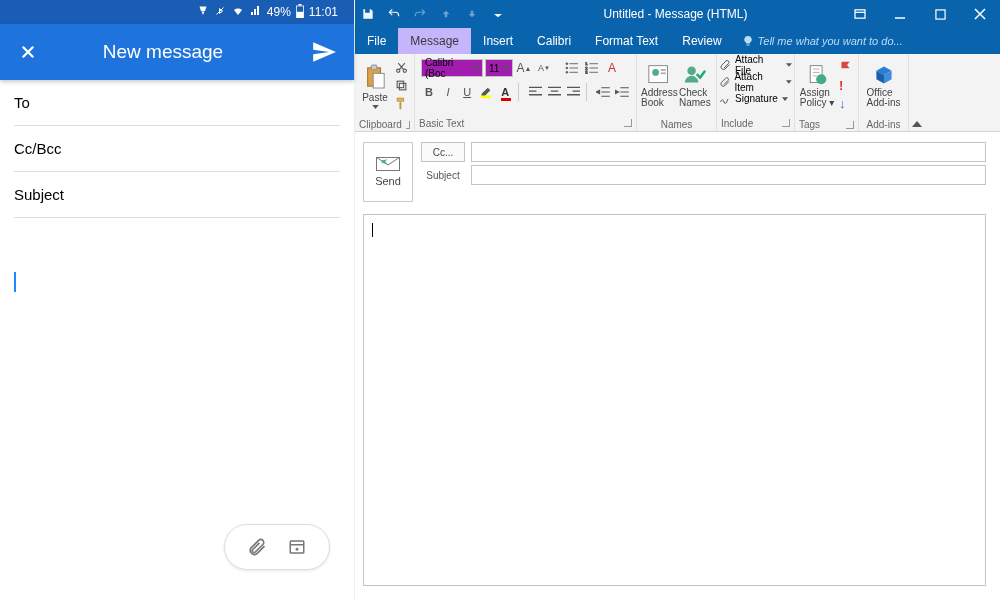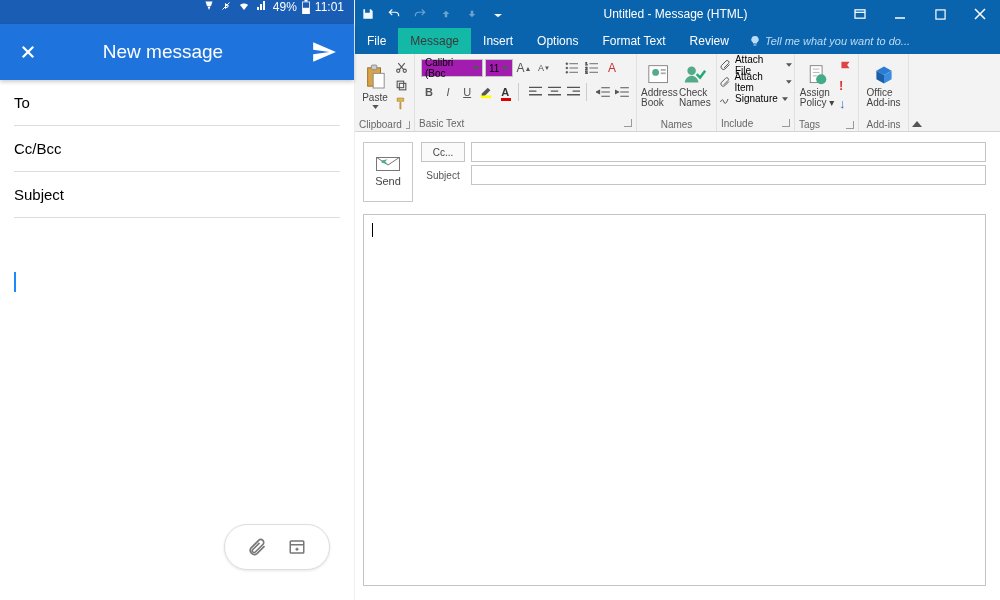--- a/index.html
+++ b/index.html
@@ -1,20 +1,20 @@
 <!DOCTYPE html>
 <html><head>
 <meta charset="utf-8">
 <style>
   * { box-sizing: border-box; margin: 0; padding: 0; font-family: "Segoe UI", Arial, sans-serif; }
   body { width: 1000px; height: 600px; background: #fff; display: flex; overflow: hidden; }
 
   
   .mobile { width: 355px; height: 100%; background:#fff; border-right:1px solid #eee; position:relative; }
-  .status-bar { background:#1a5db4; color:#fff; height:24px; display:flex; justify-content:flex-end; align-items:flex-start; gap:5px; padding:0 10px; font-size:12px; font-weight:500; }
+  .status-bar { background:#1a5db4; color:#fff; height:24px; display:flex; justify-content:flex-end; align-items:center; gap:5px; padding:0 16px; font-size:12px; font-weight:500; }
   .status-bar svg { fill:#fff; }
   .m-header { background:#1e73dc; color:#fff; height:56px; display:flex; align-items:center; padding:0 16px; box-shadow:0 2px 4px rgba(0,0,0,0.2); }
   .m-close { width:24px; height:24px; display:flex; align-items:center; justify-content:center; cursor:pointer; }
   .m-title { flex:1; text-align:center; font-size:19px; font-weight:500; margin-left:-24px; }
   .m-send { width:28px; height:28px; display:flex; align-items:center; justify-content:center; cursor:pointer; }
   .m-fields { padding: 0 14px; }
   .m-field { height:46px; display:flex; align-items:center; border-bottom:1px solid #ddd; color:#000000; font-size:15px; }
   .m-body { padding:14px; height:300px; }
   .m-cursor { width:2px; height:20px; background:#1e88ff; margin-top:40px; animation: blink 1s infinite; }
   @keyframes blink { 50% { opacity:0; } }
@@ -25,21 +25,21 @@
   .outlook { flex:1; height:100%; background:#fff; display:flex; flex-direction:column; font-size:11px; }
   .titlebar { background:#0a64ad; height:28px; display:flex; align-items:center; color:#fff; }
   .qat { display:flex; gap:0; }
   .qat-btn { width:26px; height:28px; display:flex; align-items:center; justify-content:center; opacity:0.95; }
   .qat-btn.dim { opacity:0.4; }
   .titlebar-title { flex:1; text-align:center; font-size:12px; }
   .win-ctrl { display:flex; }
   .win-btn { width:40px; height:28px; display:flex; align-items:center; justify-content:center; }
   .tabs { background:#0a64ad; height:26px; display:flex; align-items:center; color:#fff; font-size:12px; }
   .tab { padding:0 12px; height:26px; display:flex; align-items:center; cursor:pointer; }
-  .tab.active { background:#14b8a6; color:#3a3a3a; }
+  .tab.active { background:#c4b5fd; color:#3a3a3a; }
   .tellme { display:flex; align-items:center; gap:4px; margin-left:8px; font-style:italic; color:#bcdcf5; font-size:11px; }
 
   .ribbon { background:#f3f3f3; border-bottom:1px solid #d4d4d4; height:78px; display:flex; }
   .group { border-right:1px solid #e0e0e0; display:flex; flex-direction:column; }
   .group-body { flex:1; display:flex; align-items:flex-start; padding:4px; gap:2px; }
   .group-label { height:16px; font-size:10px; color:#666; text-align:center; display:flex; align-items:center; justify-content:center; gap:4px; padding:0 4px; }
   .group-label .dlg { width:8px; height:8px; border:1px solid #999; border-top:none; border-left:none; margin-left:auto; }
   .rb-big { width:42px; display:flex; flex-direction:column; align-items:center; justify-content:center; height:56px; gap:2px; font-size:10px; color:#444; cursor:pointer; }
   .rb-stack { display:flex; flex-direction:column; gap:0; }
   .rb-sm { height:18px; display:flex; align-items:center; padding:0 2px; cursor:pointer; }
@@ -189,21 +189,21 @@
             <path d="M1 1l10 10M11 1L1 11"></path>
           </svg>
         </div>
     </div>
   </div>
 
   <div class="tabs">
     <div class="tab">File</div>
     <div class="tab active">Message</div>
     <div class="tab">Insert</div>
-    <div class="tab">Options</div>
+    <div class="tab">Calibri</div>
     <div class="tab">Format Text</div>
     <div class="tab">Review</div>
     <div class="tellme">
       <svg width="12" height="12" viewBox="0 0 24 24" fill="#bcdcf5">
           <path d="M9 21h6v-2H9zm3-19a7 7 0 00-4 13v2h8v-2a7 7 0 00-4-13z"></path>
         </svg>
       <span>Tell me what you want to do...</span>
     </div>
   </div>
 

